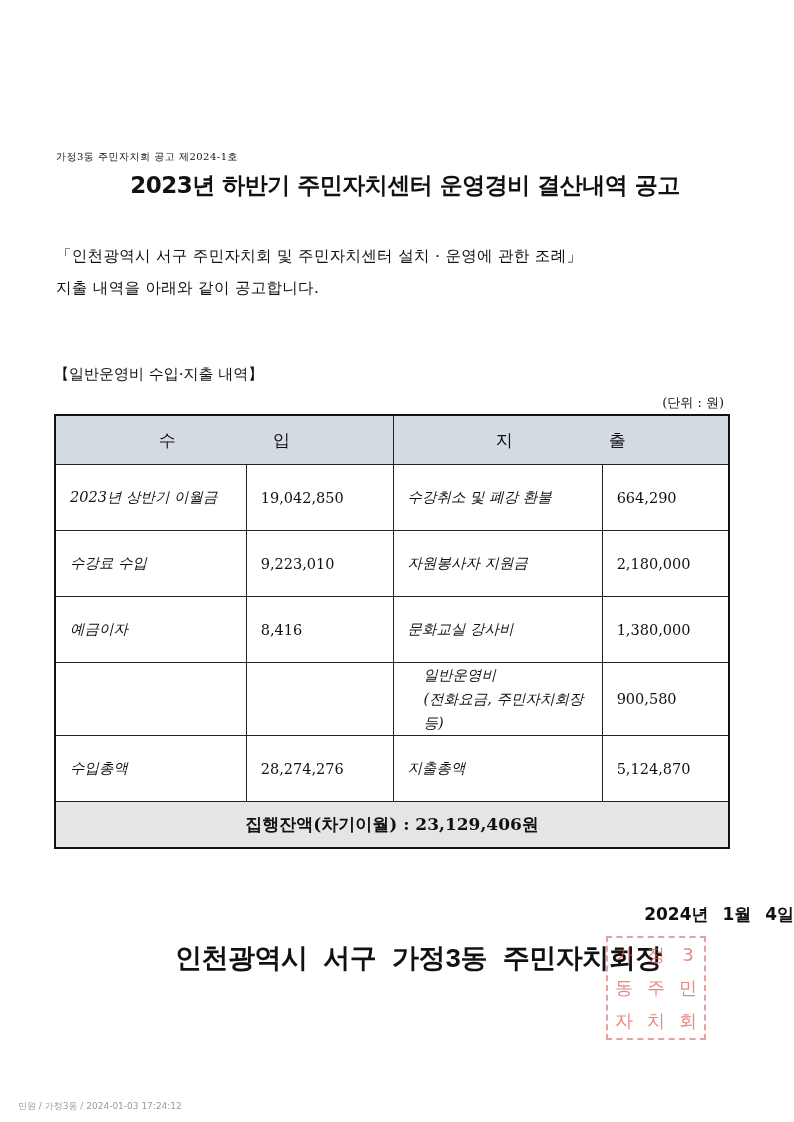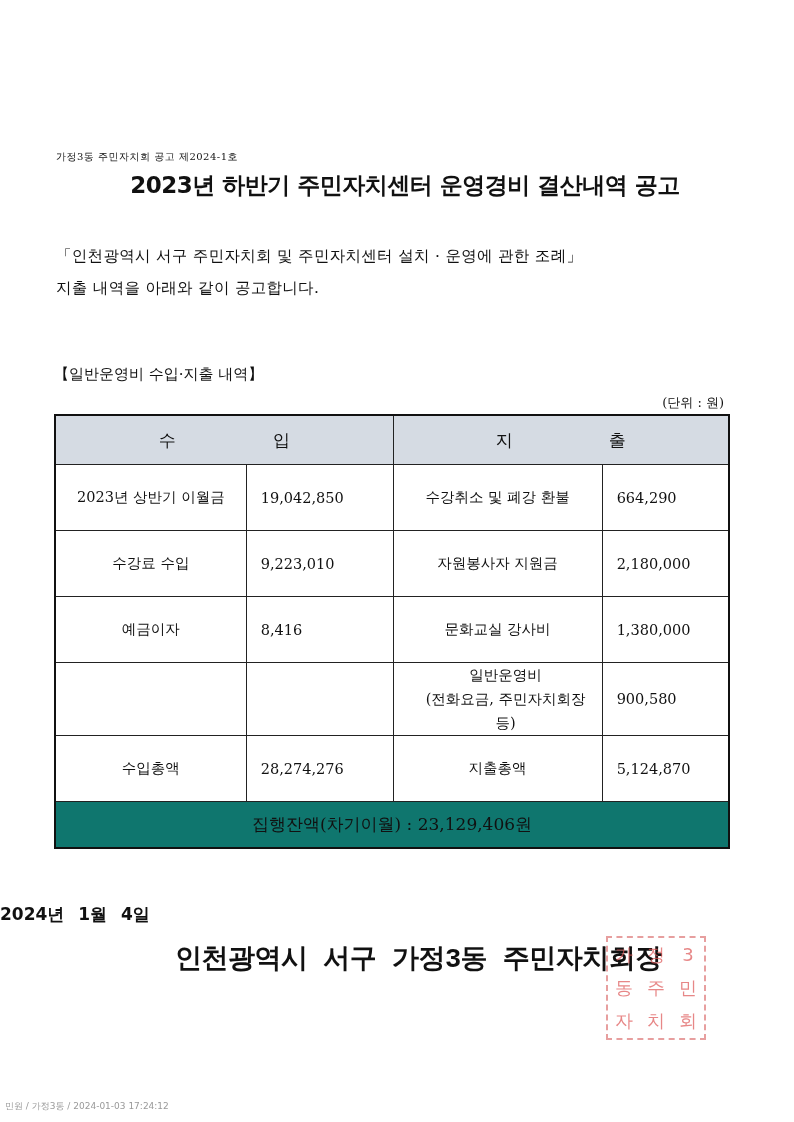--- a/index.html
+++ b/index.html
@@ -32,45 +32,45 @@
     border-collapse: collapse; font-size: 14.5px;
     border: 2px solid #111;
   }
   table.ledger td, table.ledger th {
     border: 1px solid #222; padding: 0 14px; height: 65px;
   }
   table.ledger th {
     background: #d5dbe3; font-weight: normal; height: 48px; font-size: 17px;
   }
   .hdr-text { display: flex; justify-content: space-around; padding: 0 40px; }
-  td.label { text-align: center; }
+  td.label { text-align: left; font-style: italic; }
   td.amount { text-align: left; padding-right: 20px; }
   td.label.multi { line-height: 24px; padding-left: 30px; }
   tr.balance td {
-    background: #0f766e; height: 45px; text-align: center; font-size: 17px;
+    background: #e5e5e5; height: 45px; text-align: center; font-size: 17px; font-weight: bold;
   }
   .date-line {
-    position: absolute; left: 0; width: 794px; top: 903px; text-align: left;
+    position: absolute; left: 0; width: 794px; top: 903px; text-align: right;
     font-family: "DejaVu Sans", "Liberation Sans", sans-serif;
     font-weight: bold; font-size: 17px; word-spacing: 8px;
   }
   .signatory {
     position: absolute; left: 175px; top: 940px;
     font-family: Liberation Mono, monospace;
     font-weight: bold; font-size: 27px; letter-spacing: -0.5px; text-align: right;
   }
   .seal {
     position: absolute; left: 606px; top: 936px; width: 100px; height: 104px;
     border: 2px dashed #d77; color: #d55; box-sizing: border-box;
     display: grid; grid-template-columns: repeat(3, 1fr); grid-template-rows: repeat(3, 1fr);
     font-size: 18px; text-align: center; align-items: center; opacity: 0.7;
     font-family: "DejaVu Sans", sans-serif;
   }
   .footer-stamp {
-    position: absolute; left: 5px; top: 1100px; font-size: 9px; color: #999;
+    position: absolute; left: 18px; top: 1100px; font-size: 9px; color: #999;
     font-family: "DejaVu Sans", "Liberation Sans", sans-serif;
   }
 </style>
 </head>
 <body>
 
 <div class="doc-number">가정3동 주민자치회 공고 제2024-1호</div>
 <div class="doc-title">2023년 하반기 주민자치센터 운영경비 결산내역 공고</div>
 
 <div class="intro">

